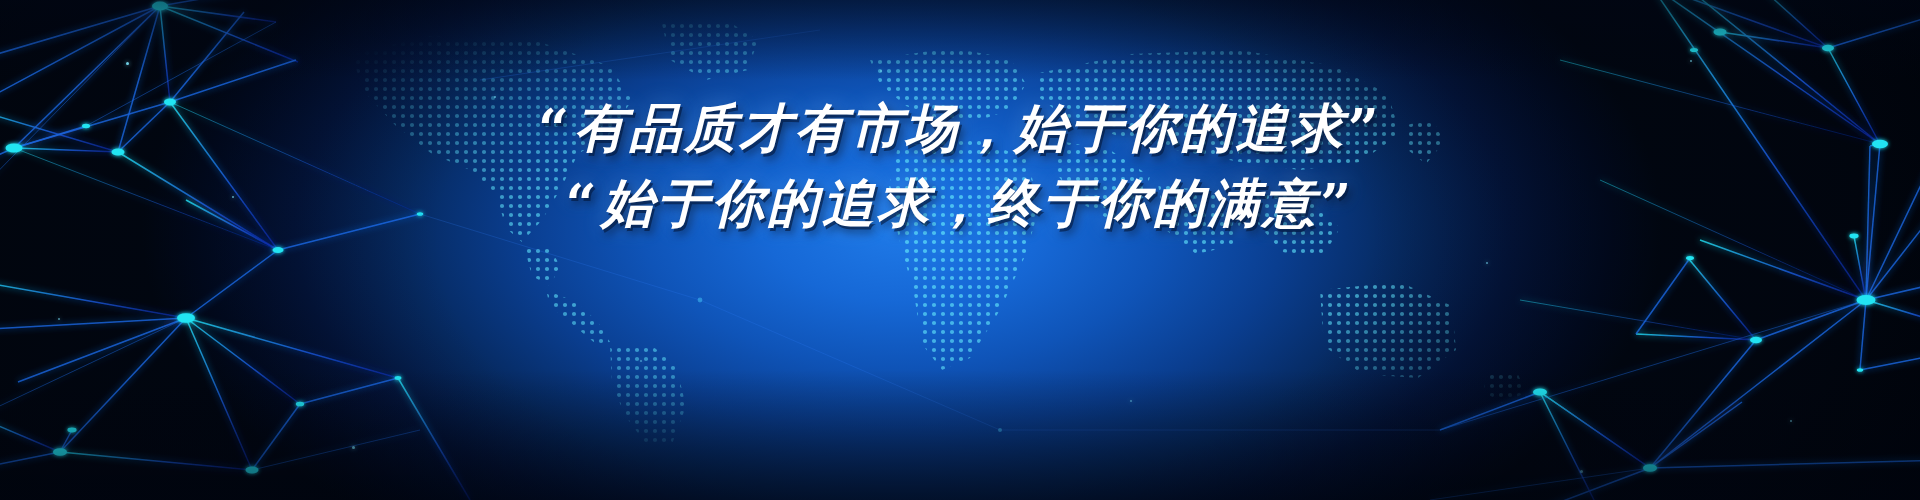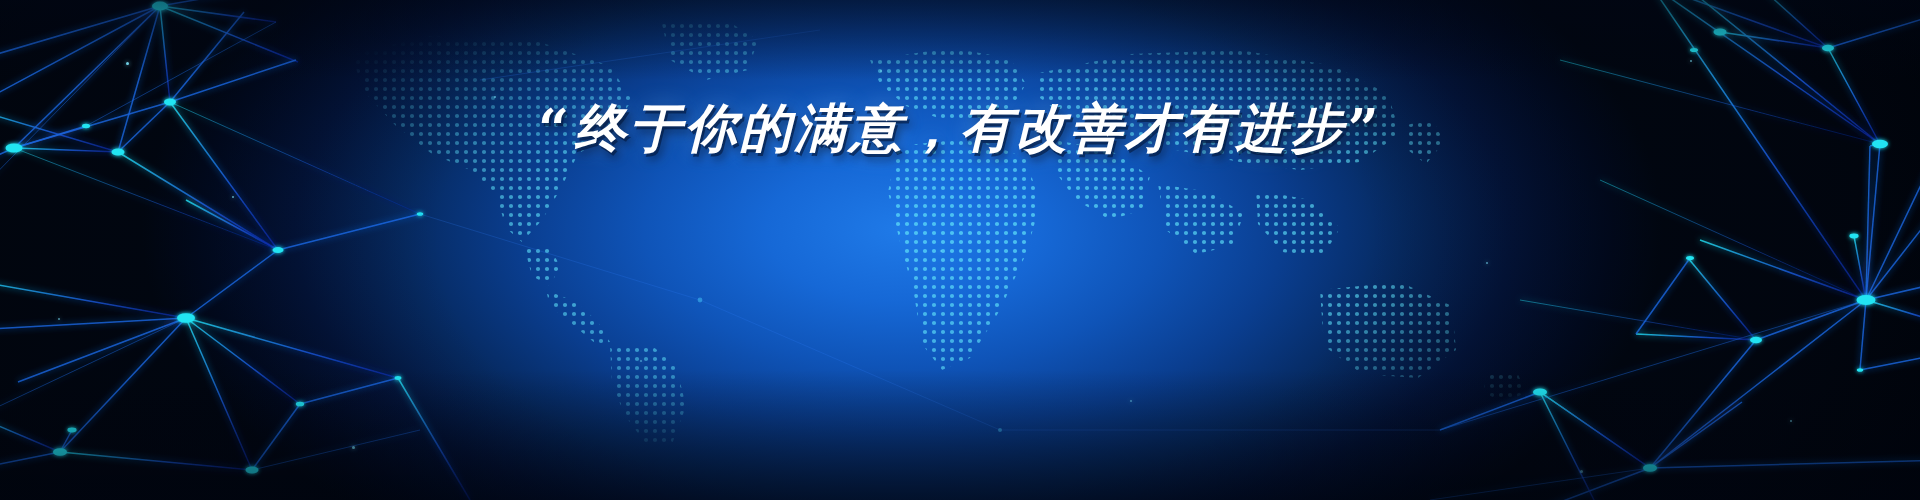--- a/index.html
+++ b/index.html
@@ -338,18 +338,19 @@
     <span class="speck" style="left:1690px; top:60px;  width:2px;height:2px;opacity:.7"></span>
     <span class="speck" style="left:1790px; top:420px; width:2px;height:2px;opacity:.55"></span>
     <span class="speck" style="left:1580px; top:470px; width:3px;height:3px;opacity:.6"></span>
     <span class="speck" style="left:940px;  top:250px; width:2px;height:2px;opacity:.45"></span>
   </div>
 
   <div class="bg-topfade"></div>
 
   <div class="textblock">
 
-    <div class="tline tline-1"><span class="qmark">“</span><span>终于你的满意，有改善才有进步</span><span class="qmark">”</span></div>
-
+    <div class="tline tline-1"><span class="qmark">“</span><span>有品质才有市场，始于你的追求</span><span class="qmark">”</span></div>
+
+    <div class="tline tline-2"><span class="qmark">“</span><span>始于你的追求，终于你的满意</span><span class="qmark">”</span></div>
 
   </div>
 
 </div>
 
 </body></html>

